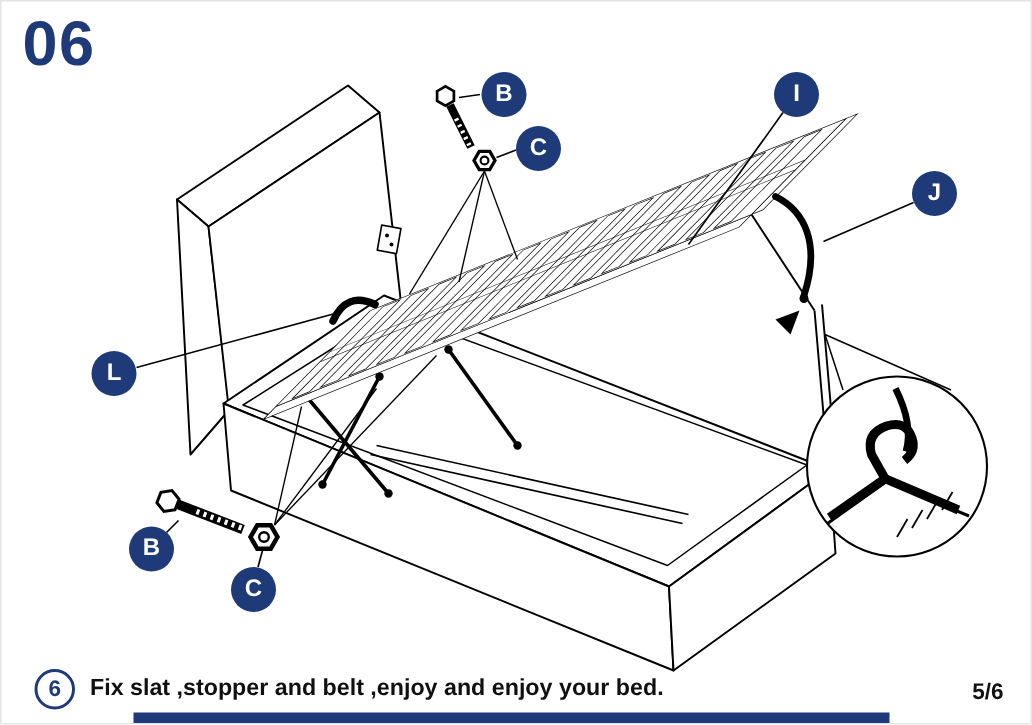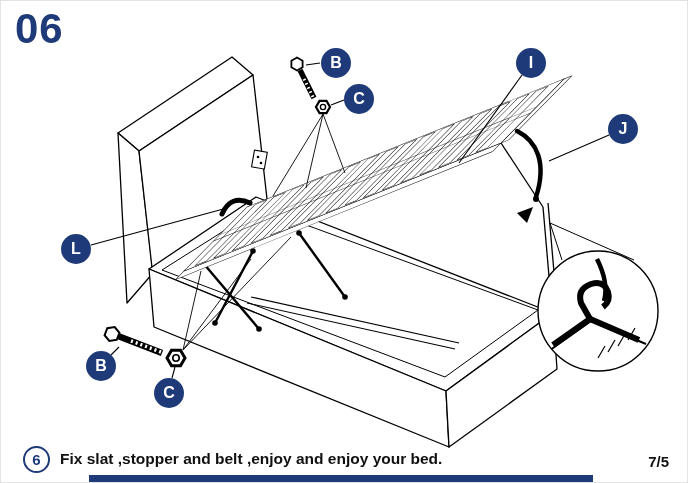--- a/index.html
+++ b/index.html
@@ -198,16 +198,16 @@
     <div class="callout" id="co-l">L</div>
     <div class="callout" id="co-b-bottom">B</div>
     <div class="callout" id="co-c-bottom">C</div>
   </div>
 
   <div class="instr">
     <div class="instr-badge">6</div>
     <div class="instr-text">Fix slat ,stopper and belt ,enjoy and enjoy your bed.</div>
   </div>
 
-  <div class="page-indicator">7/5</div>
+  <div class="page-indicator">5/6</div>
 
   <div class="footer-bar"></div>
 </div>
 
 </body></html>

